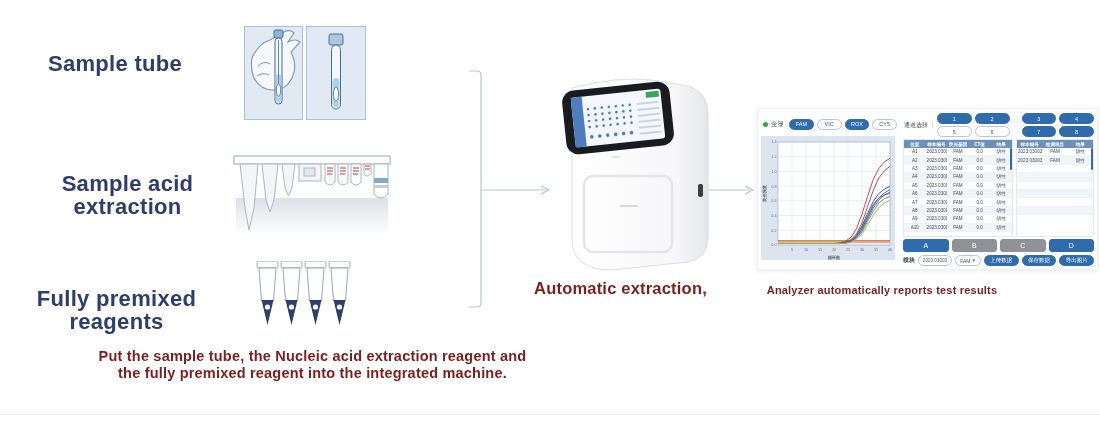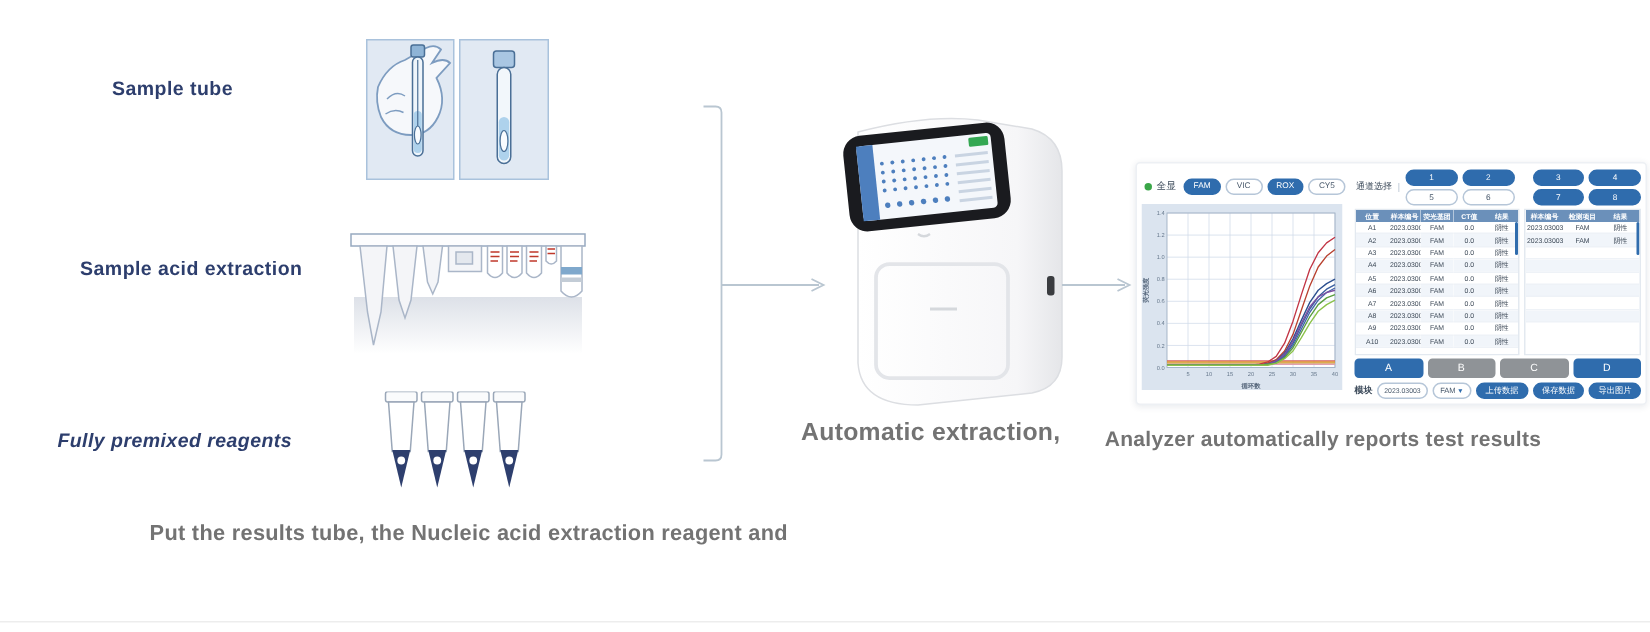--- a/index.html
+++ b/index.html
@@ -1,28 +1,28 @@
 <!DOCTYPE html>
 <html><head>
 <meta charset="utf-8">
 <style>
   html,body{margin:0;padding:0;background:#fff;font-family:"Liberation Sans",sans-serif;}
   .stage{position:relative;width:1100px;height:421px;background:#fff;overflow:hidden;}
   .stage:after{content:"";position:absolute;left:0;right:0;bottom:6px;border-bottom:1px solid #ededed;}
 
   
-  .step-label{position:absolute;color:#2d3e6d;font-size:13px;font-weight:bold;letter-spacing:.3px;text-align:center;line-height:1.05;}
+  .step-label{position:absolute;color:#2d3e6d;font-size:22px;font-weight:bold;letter-spacing:.3px;text-align:center;line-height:1.05;}
   .lbl-sample{left:40px;top:52px;width:150px;}
   .lbl-extract{left:20px;top:172px;width:215px;}
-  .lbl-premix{left:14px;top:287px;width:205px;font-style:italic;}
-
-  .caption{position:absolute;color:#737373;font-weight:bold;letter-spacing:.2px;text-align:center;line-height:1.18;}
+  .lbl-premix{left:14px;top:287px;width:205px;}
+
+  .caption{position:absolute;color:#7f1d1d;font-weight:bold;letter-spacing:.2px;text-align:center;line-height:1.18;}
   .cap-bottom{left:60px;top:348px;width:505px;font-size:14.5px;}
   .cap-machine{left:528px;top:279px;width:185px;font-size:16.5px;}
-  .cap-analyzer{left:712px;top:284px;width:340px;font-size:14px;}
+  .cap-analyzer{left:712px;top:284px;width:340px;font-size:11px;}
 
   .art{position:absolute;}
 
   
   .analyzer-card{position:absolute;left:757px;top:108px;width:341px;height:162px;background:#fff;
     border:1px solid #edf0f4;border-radius:3px;box-shadow:0 1px 4px rgba(40,60,90,.10);
     display:flex;padding:3px;box-sizing:border-box;gap:4px;}
   .an-left{width:138px;display:flex;flex-direction:column;}
   .an-legend{height:24px;display:flex;align-items:center;gap:3px;padding:0 2px;}
   .status-dot{width:5px;height:5px;border-radius:50%;background:#3aa648;flex:0 0 auto;}
@@ -485,16 +485,17 @@
     </div>
   </div>
 
   <div class="caption cap-machine">
     <div>Automatic extraction,</div>
   </div>
   <div class="caption cap-analyzer">
     <span>Analyzer automatically reports test results</span>
   </div>
   <div class="caption cap-bottom">
-    <div>Put the results tube, the Nucleic acid extraction reagent and</div>
+    <div>Put the sample tube, the Nucleic acid extraction reagent and</div>
+    <div>the fully premixed reagent into the integrated machine.</div>
   </div>
 
 </div>
 
 </body></html>

